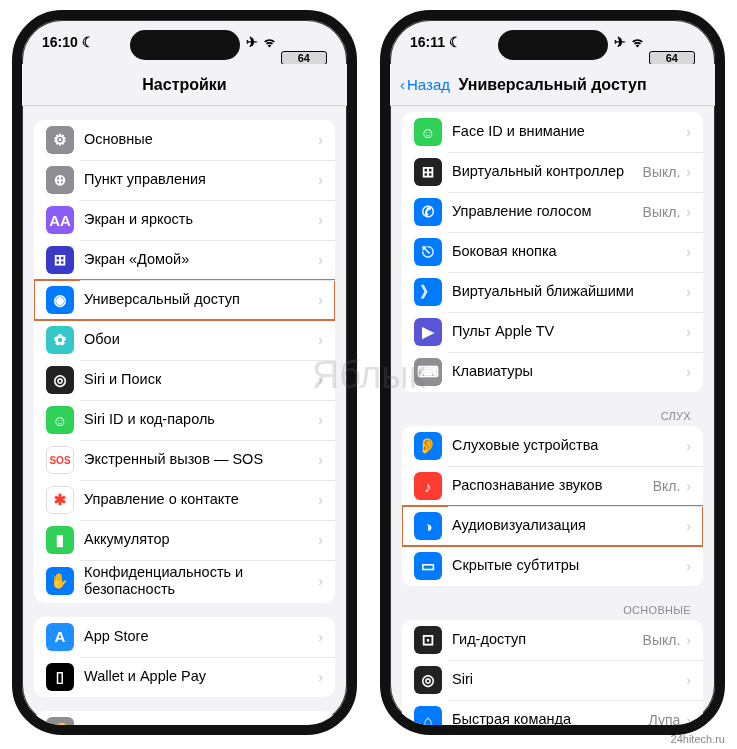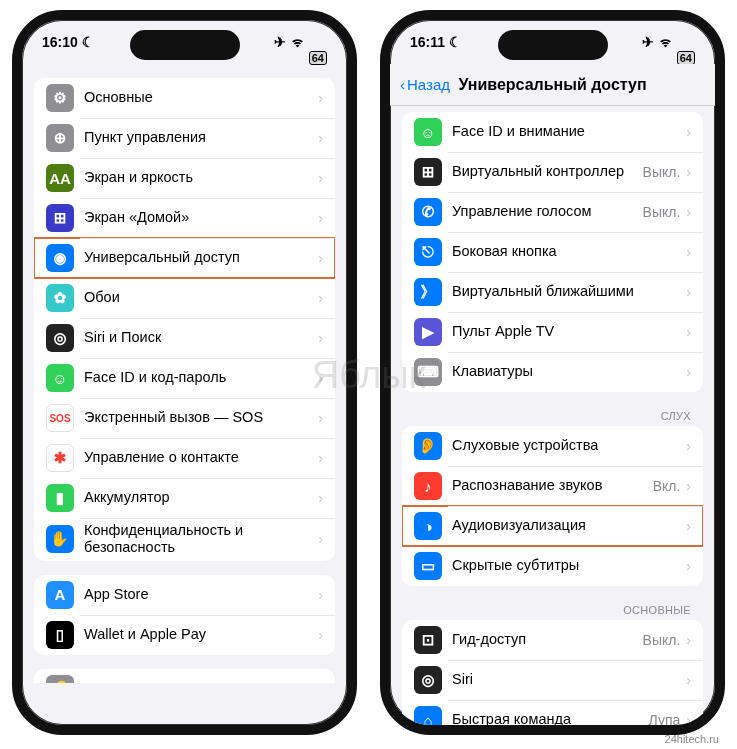--- a/index.html
+++ b/index.html
@@ -33,21 +33,21 @@
   .statusbar {
     height: 44px;
     display: flex; justify-content: space-between; align-items: center;
     padding: 0 20px;
     font-size: 14px; font-weight: 600;
   }
   .statusbar .left { display: flex; align-items: center; gap: 4px; }
   .statusbar .right { display: flex; align-items: center; gap: 4px; }
   .battery-box {
     border: 1px solid #000; border-radius: 3px;
-    padding: 0 2px; font-size: 11px; font-weight: 700;
+    padding: 0 16px; font-size: 11px; font-weight: 700;
     background: #d8d8d8;
     margin-top: 32px;
   }
   .navbar {
     height: 42px;
     display: flex; align-items: center; justify-content: center;
     position: relative;
     border-bottom: 1px solid #d0d0d4;
     background: #f2f2f7;
   }
@@ -114,21 +114,21 @@
   .watermark {
     position: absolute;
     top: 50%; left: 50%;
     transform: translate(-50%, -50%);
     font-size: 38px; color: rgba(120,120,120,0.22);
     font-weight: 400;
     pointer-events: none;
     z-index: 20;
   }
   .footer-mark {
-    position: absolute; bottom: 4px; right: 18px;
+    position: absolute; bottom: 4px; right: 12px;
     font-size: 11px; color: #888;
   }
   svg { display: block; }
 </style>
 </head>
 <body>
 
 <div class="phone">
   <div class="notch"></div>
   <div class="statusbar">
@@ -139,34 +139,37 @@
     <div class="right">
       <span>✈</span>
       <span>
         <svg width="15" height="11" viewBox="0 0 15 11">
             <path d="M7.5 10.5 L5.7 8.4 C6.7 7.6 8.3 7.6 9.3 8.4 Z M3.9 6.3 C5.9 4.5 9.1 4.5 11.1 6.3 L9.9 7.6 C8.5 6.5 6.5 6.5 5.1 7.6 Z M2.1 4.2 C5.1 1.5 9.9 1.5 12.9 4.2 L11.7 5.5 C9.3 3.4 5.7 3.4 3.3 5.5 Z" fill="#000"></path>
           </svg>
       </span>
       <span class="battery-box">64</span>
     </div>
   </div>
+  <div class="navbar">
+    <span class="title">Настройки</span>
+  </div>
   <div class="content">
     <div class="group" id="left-g1">
         <div class="row">
           <div class="icon" style="background: rgb(142, 142, 147); font-size: 15px;">⚙</div>
           <div class="label">Основные</div>
           <div class="chev">›</div>
         </div>
         <div class="row">
           <div class="icon" style="background: rgb(142, 142, 147); font-size: 15px;">⊕</div>
           <div class="label">Пункт управления</div>
           <div class="chev">›</div>
         </div>
         <div class="row">
-          <div class="icon" style="background: #4d7c0f; font-size: 15px;">AA</div>
+          <div class="icon" style="background: #8b5cf6; font-size: 15px;">AA</div>
           <div class="label">Экран и яркость</div>
           <div class="chev">›</div>
         </div>
         <div class="row">
           <div class="icon" style="background: rgb(58, 58, 200); font-size: 15px;">⊞</div>
           <div class="label">Экран «Домой»</div>
           <div class="chev">›</div>
         </div>
         <div class="row highlighted">
           <div class="icon" style="background: rgb(0, 122, 255); font-size: 15px;">◉</div>
@@ -178,21 +181,21 @@
           <div class="label">Обои</div>
           <div class="chev">›</div>
         </div>
         <div class="row">
           <div class="icon" style="background: rgb(34, 34, 34); font-size: 15px;">◎</div>
           <div class="label">Siri и Поиск</div>
           <div class="chev">›</div>
         </div>
         <div class="row">
           <div class="icon" style="background: rgb(48, 209, 88); font-size: 15px;">☺</div>
-          <div class="label">Face ID и код-пароль</div>
+          <div class="label">Siri ID и код-пароль</div>
           <div class="chev">›</div>
         </div>
         <div class="row">
           <div class="icon" style="background: rgb(255, 255, 255); color: rgb(255, 59, 48); border: 1px solid rgb(224, 224, 224); font-size: 10px;">SOS</div>
           <div class="label">Экстренный вызов — SOS</div>
           <div class="chev">›</div>
         </div>
         <div class="row">
           <div class="icon" style="background: rgb(255, 255, 255); color: rgb(255, 59, 48); border: 1px solid rgb(224, 224, 224); font-size: 15px;">✱</div>
           <div class="label">Управление о контакте</div>

